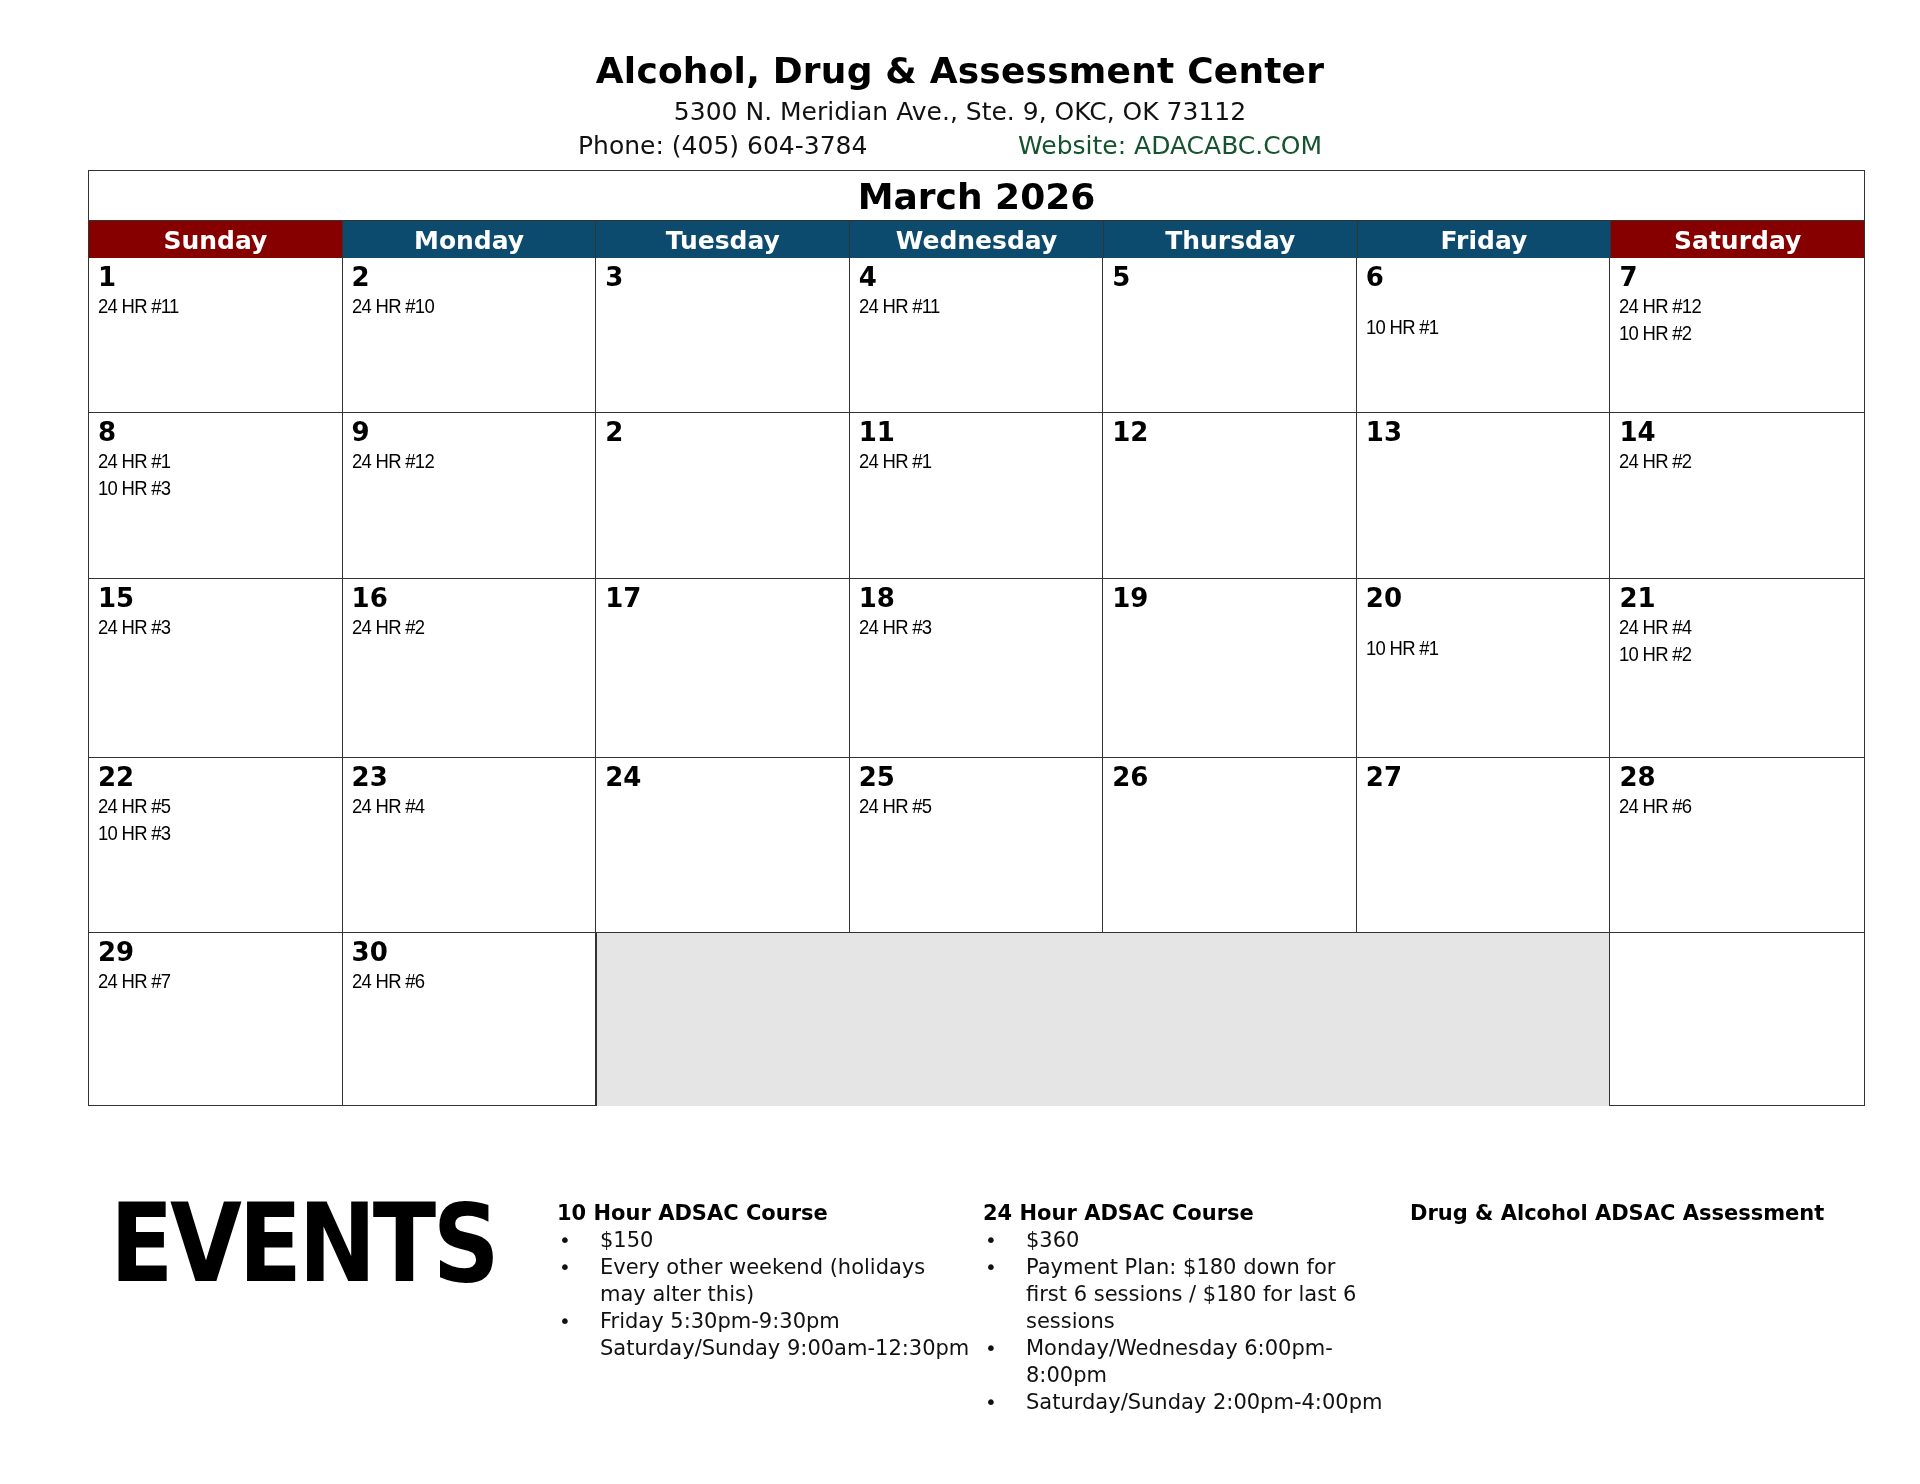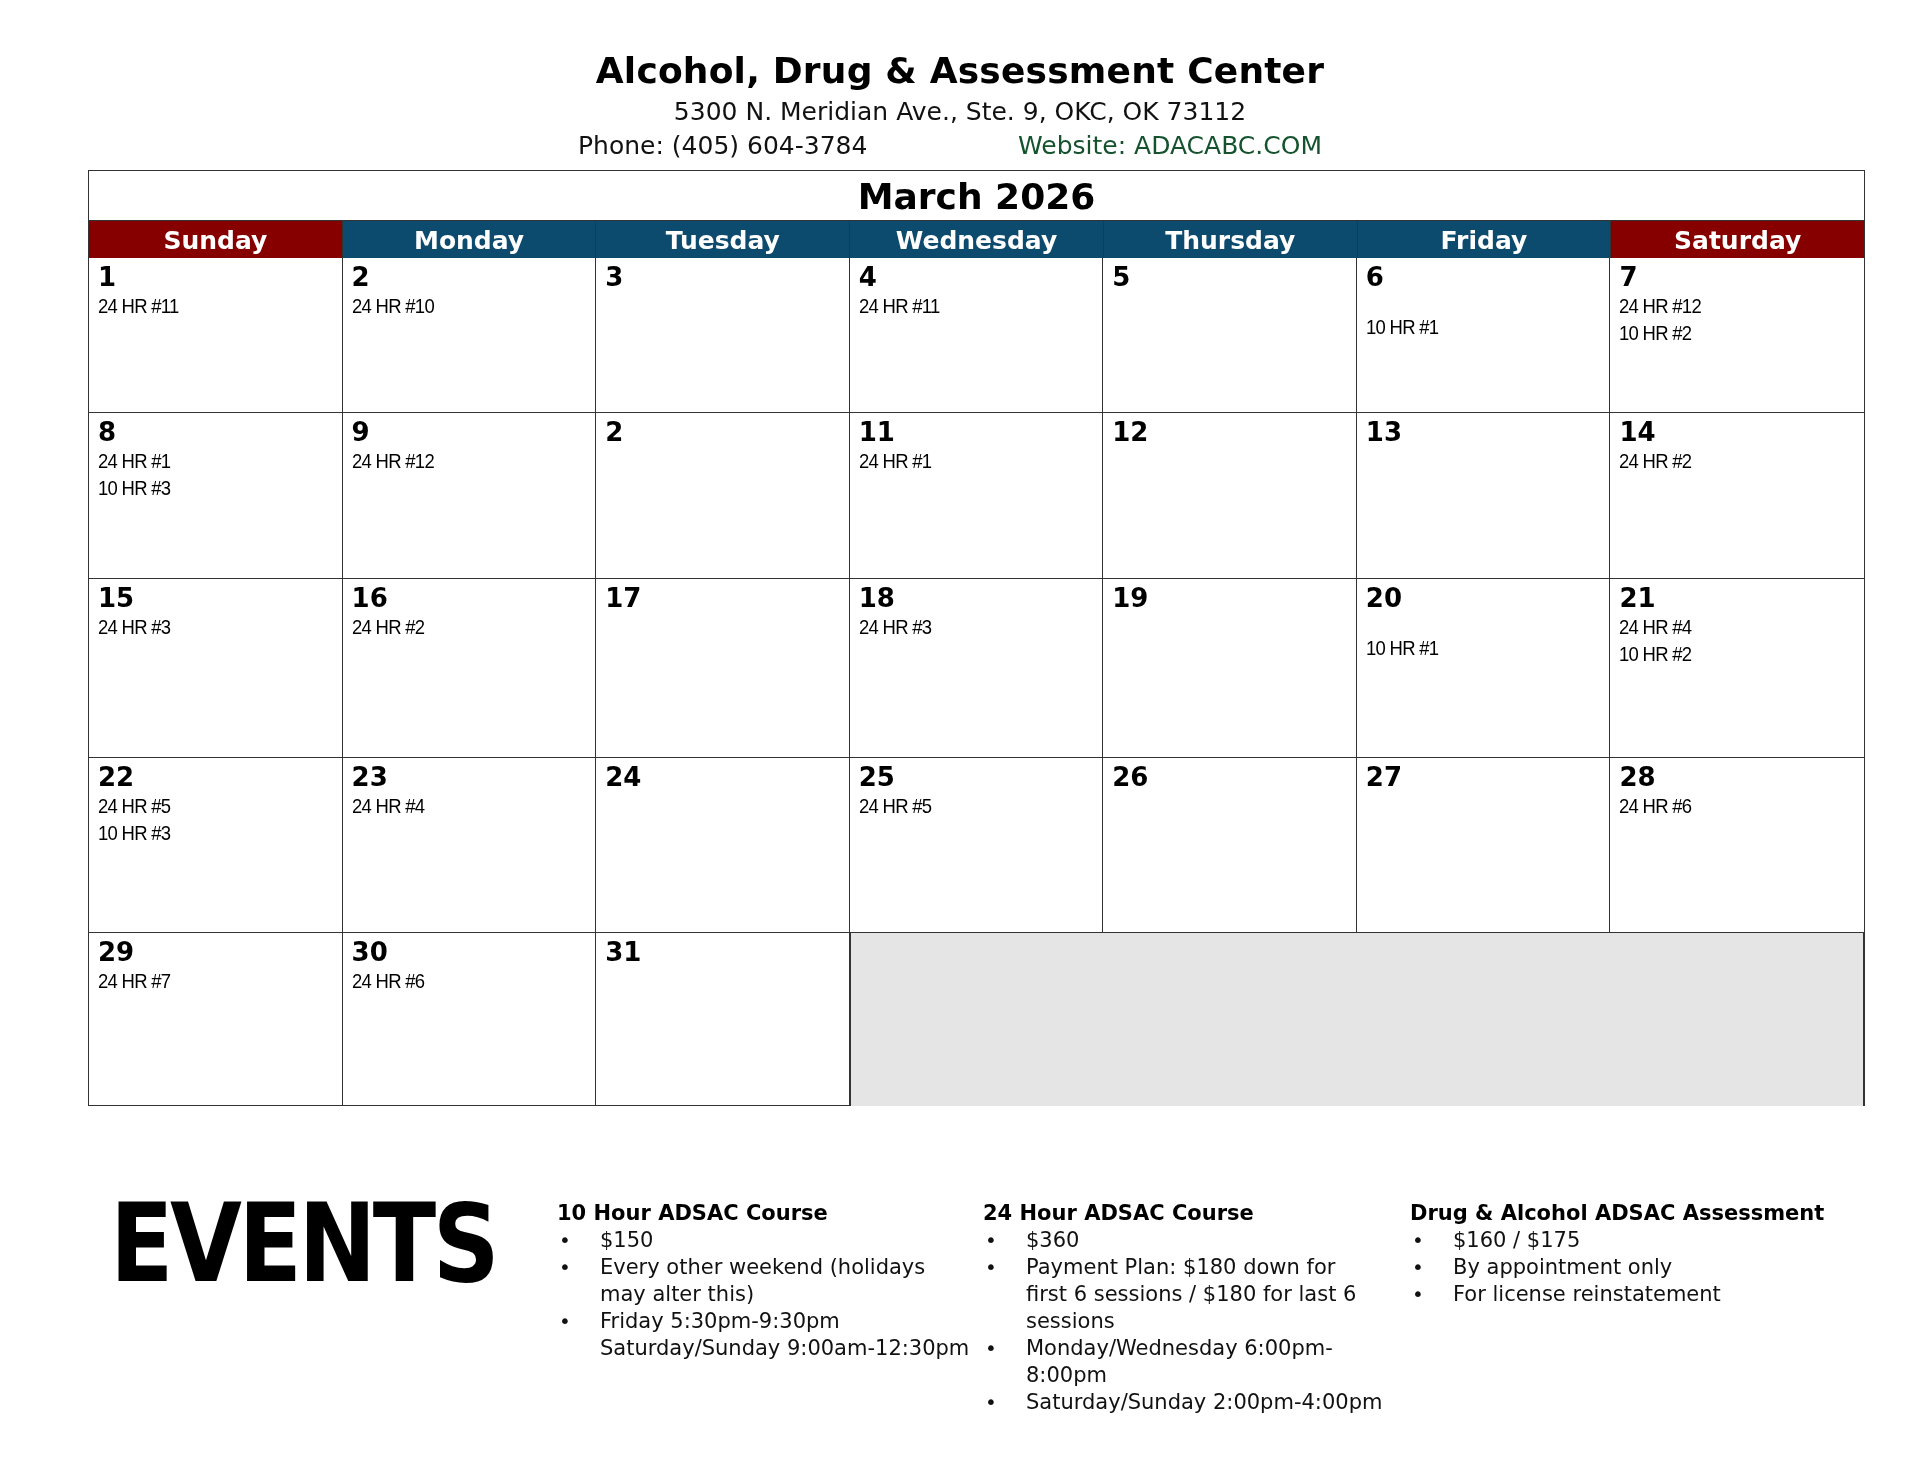--- a/index.html
+++ b/index.html
@@ -158,23 +158,20 @@
         <div class="ev">24 HR #6</div>
       </div>
       <div class="cell" style="border-bottom: none;">
         <div class="dnum">29</div>
         <div class="ev">24 HR #7</div>
       </div>
       <div class="cell" style="border-bottom: none;">
         <div class="dnum">30</div>
         <div class="ev">24 HR #6</div>
       </div>
-      <div class="cell" style="border-bottom: none;">
-        <div class="dnum">31</div>
-      </div>
       <div class="cell filler" style="grid-column: span 4; border-bottom: none;"></div>
     </div>
 </div>
 
 <div class="events-title">EVENTS</div>
 
 <div class="col" style="left:557px;width:420px;">
   <h4>10 Hour ADSAC Course</h4>
   <ul>
     <li>$150</li>
@@ -186,18 +183,13 @@
   <h4>24 Hour ADSAC Course</h4>
   <ul>
     <li>$360</li>
     <li>Payment Plan: $180 down for first 6 sessions / $180 for last 6 sessions</li>
     <li>Monday/Wednesday 6:00pm-8:00pm</li>
     <li>Saturday/Sunday 2:00pm-4:00pm</li>
   </ul>
 </div>
 <div class="col" style="left:1410px;width:440px;">
   <h4>Drug &amp; Alcohol ADSAC Assessment</h4>
-  <ul>
-    <li>$160 / $175</li>
-    <li>By appointment only</li>
-    <li>For license reinstatement</li>
-  </ul>
 </div>
 
 </body></html>

